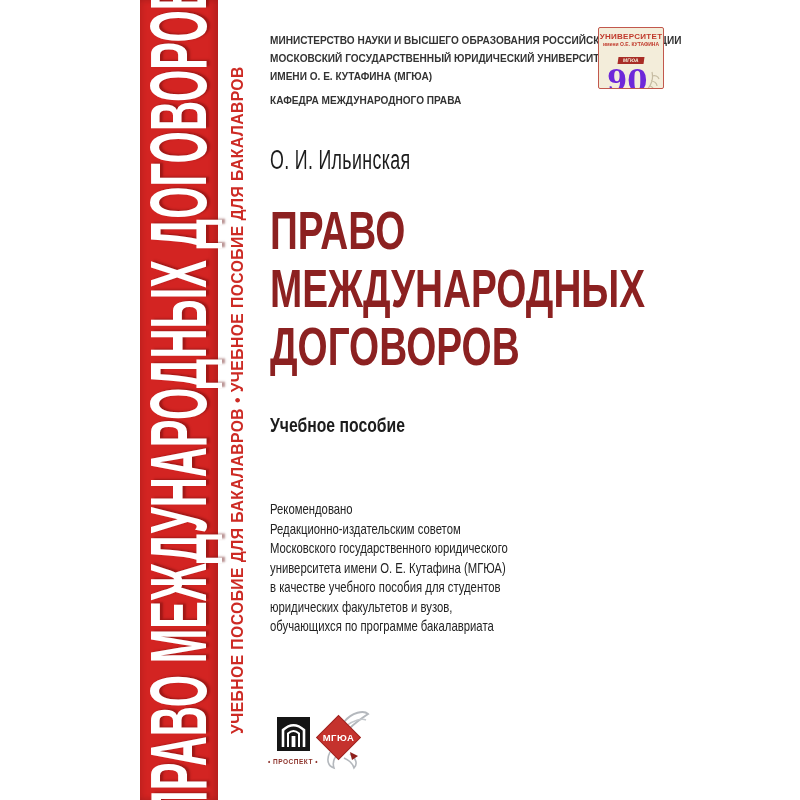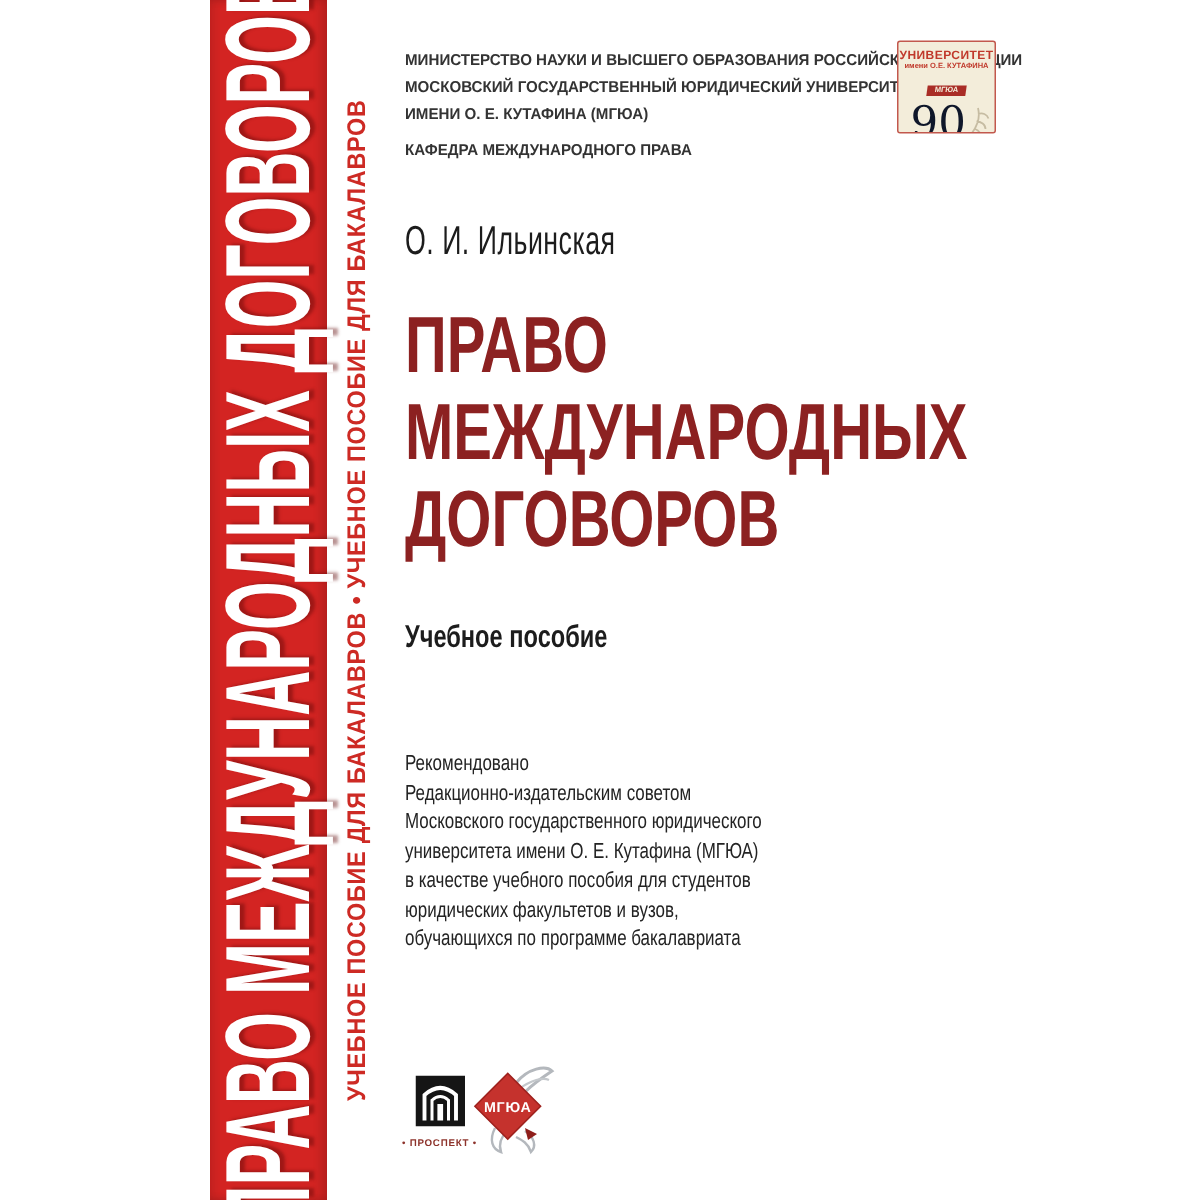--- a/index.html
+++ b/index.html
@@ -50,22 +50,22 @@
     box-sizing:border-box;text-align:center;padding-top:4px;overflow:hidden;
   }
   .badge-uni{font-size:8px;font-weight:bold;color:#c0392b;letter-spacing:.3px;line-height:9px;}
   .badge-imeni{font-size:5px;font-weight:bold;color:#c0392b;line-height:7px;}
   .badge-ribbon{
     display:inline-block;background:#a92d26;color:#f3edda;font-size:5px;
     font-weight:bold;line-height:7px;padding:0 5px;transform:skewX(-8deg);margin-top:1px;
   }
   .badge-90row{position:relative;height:32px;margin-top:0;}
   .badge-90{
-    font-family:"DejaVu Serif",serif;font-weight:normal;font-size:29px;
-    color:#0f172a;line-height:30px;position:absolute;left:8px;top:0;
+    font-family:"DejaVu Serif",serif;font-weight:bold;font-size:29px;
+    color:#6d28d9;line-height:30px;position:absolute;left:8px;top:0;
   }
   .badge-laurel{position:absolute;right:3px;top:2px;}
 
   
   .author{
     position:absolute;left:270px;top:145px;font-size:27px;color:#1c1c1c;
     white-space:nowrap;transform:scaleX(0.66);transform-origin:0 0;letter-spacing:.5px;
   }
   .title{
     position:absolute;left:270px;top:202px;color:#8c2121;font-weight:bold;

